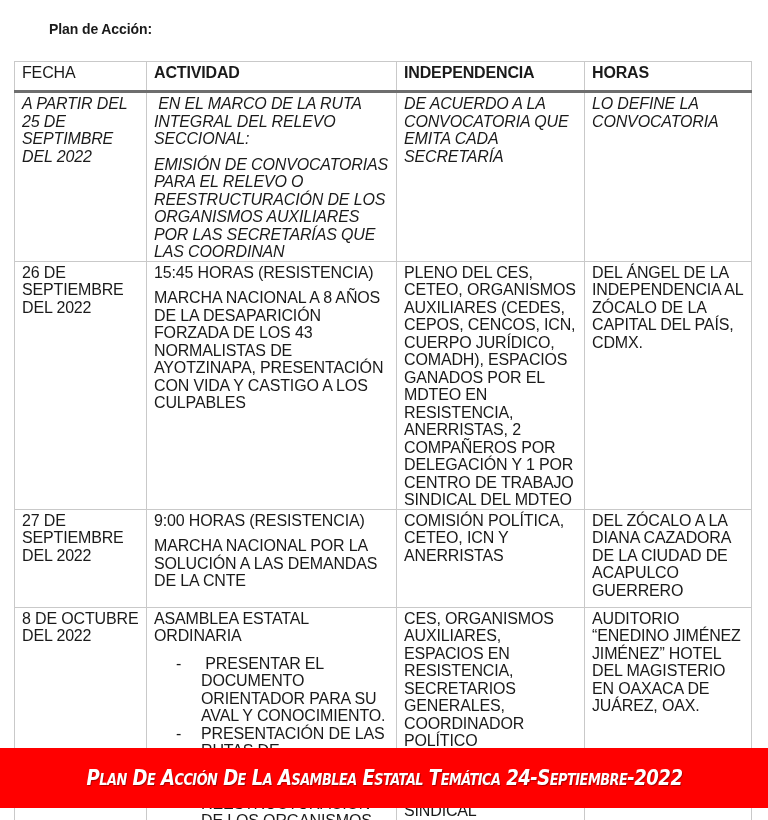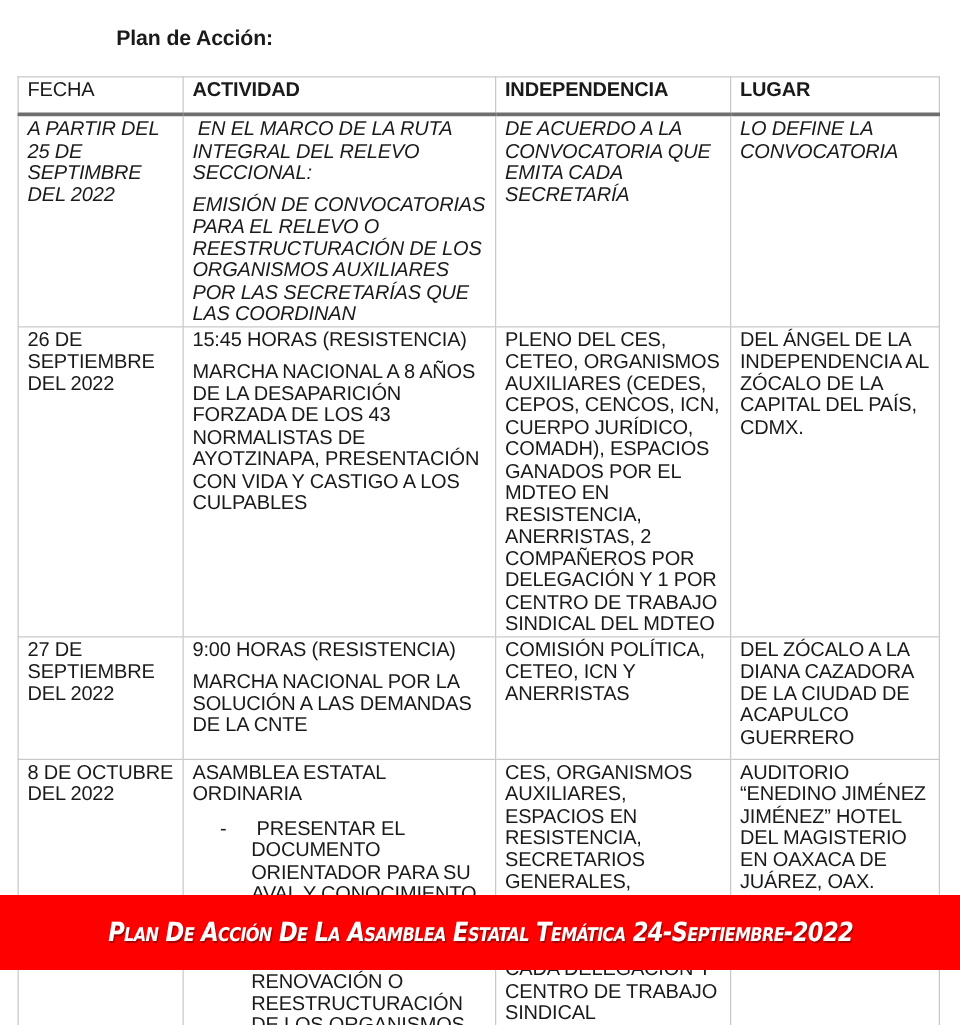--- a/index.html
+++ b/index.html
@@ -12,24 +12,23 @@
       height: 820px;
       position: relative;
       overflow: hidden;
       font-family: "Liberation Sans", sans-serif;
       color: #1a1a1a;
     }
     .doc-title {
       position: absolute;
       left: 49px;
       top: 21px;
-      font-size: 17px;
+      font-size: 14px;
       font-weight: bold;
       letter-spacing: -0.1px;
-      margin-left: 44px;
     }
     table.plan {
       position: absolute;
       left: 14px;
       top: 61px;
       width: 737px;
       border-collapse: collapse;
       table-layout: fixed;
       font-size: 16px;
       line-height: 17.5px;
@@ -71,21 +70,21 @@
       margin-bottom: 0;
     }
     ul.dash li .dash-mark {
       position: absolute;
       left: 22px;
       top: 0;
     }
     .banner {
       position: absolute;
       left: 0;
-      top: 716px;
+      top: 748px;
       width: 768px;
       height: 60px;
       background: #ff0000;
       display: flex;
       align-items: center;
       justify-content: center;
     }
     .banner-text {
       color: #ffffff;
       font-family: "DejaVu Sans", sans-serif;
@@ -109,21 +108,21 @@
     <col class="c1">
       <col class="c2">
       <col class="c3">
       <col class="c4">
   </colgroup>
   <thead>
     <tr>
       <th>FECHA</th>
       <th class="bold">ACTIVIDAD</th>
       <th class="bold">INDEPENDENCIA</th>
-      <th class="bold">LUGAR</th>
+      <th class="bold">HORAS</th>
     </tr>
   </thead>
   <tbody>
     <tr class="r1">
       <td class="vmid">
         <p class="para">A PARTIR DEL 25 DE SEPTIMBRE DEL 2022</p>
       </td>
       <td>
         <p class="para" style="white-space:pre-wrap"> EN EL MARCO DE LA RUTA INTEGRAL DEL RELEVO SECCIONAL:</p>
         <p class="para gap">EMISIÓN DE CONVOCATORIAS PARA EL RELEVO O REESTRUCTURACIÓN DE LOS ORGANISMOS AUXILIARES POR LAS SECRETARÍAS QUE LAS COORDINAN</p>

